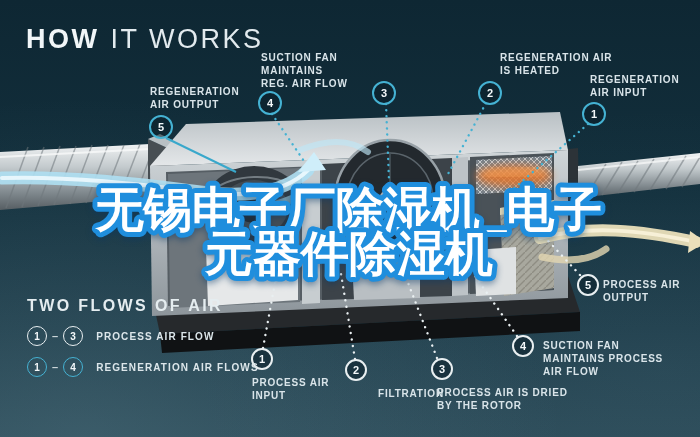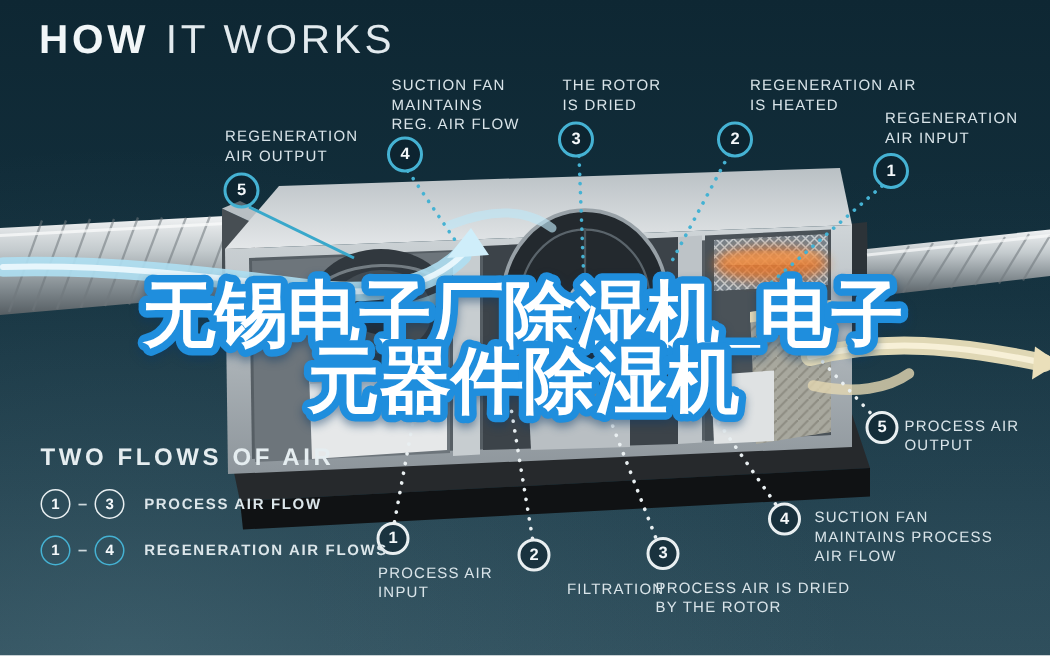--- a/index.html
+++ b/index.html
@@ -8,27 +8,27 @@
     font-family:"Liberation Sans",sans-serif;
     background:
       radial-gradient(ellipse at 12% 100%, rgba(125,165,180,.20), rgba(0,0,0,0) 55%),
       radial-gradient(ellipse at 95% 85%, rgba(90,130,150,.12), rgba(0,0,0,0) 50%),
       linear-gradient(to bottom, #0e2733 0%, #13303d 45%, #1f3d4a 75%, #2b4a57 100%);
   }
   svg{display:block;}
   .layer{position:absolute;left:0;top:0;width:700px;height:437px;pointer-events:none;}
 
   
-  .title{position:absolute;left:26px;top:11px;display:flex;gap:11px;
+  .title{position:absolute;left:26px;top:24px;display:flex;gap:11px;
     font-size:27px;letter-spacing:2.5px;color:#f1f6f8;}
   .title .w-bold{font-weight:800;}
   .title .w-light{font-weight:300;color:#e2eaee;}
 
   
-  .clabel{position:absolute;font-weight:normal;font-size:10px;line-height:1.3;
+  .clabel{position:absolute;font-weight:bold;font-size:10px;line-height:1.3;
     letter-spacing:.8px;color:#d9e4e9;white-space:pre-line;}
 
   
   .badge{position:absolute;box-sizing:border-box;border-radius:50%;
     display:flex;align-items:center;justify-content:center;
     font-weight:bold;font-size:11px;color:#f4f8fa;background:rgba(11,31,42,.55);}
   .badge.t{width:24px;height:24px;border:2px solid #45b2d3;}
   .badge.w{width:22px;height:22px;border:2px solid #e9eff1;}
 
   
@@ -190,22 +190,20 @@
 
   <div class="clabel" style="left:150px;top:85px;">REGENERATION
 AIR OUTPUT</div>
   <div class="badge t" style="left:149px;top:115px;">5</div>
 
   <div class="clabel" style="left:261px;top:51px;">SUCTION FAN
 MAINTAINS
 REG. AIR FLOW</div>
   <div class="badge t" style="left:258px;top:91px;">4</div>
 
-  <div class="clabel" style="left:375px;top:51px;">THE ROTOR
-IS DRIED</div>
   <div class="badge t" style="left:372px;top:81px;">3</div>
 
   <div class="clabel" style="left:484px;top:51px;margin-left:16px;">REGENERATION AIR
 IS HEATED</div>
   <div class="badge t" style="left:478px;top:81px;">2</div>
 
   <div class="clabel" style="left:590px;top:73px;">REGENERATION
 AIR INPUT</div>
   <div class="badge t" style="left:582px;top:102px;">1</div>
 

